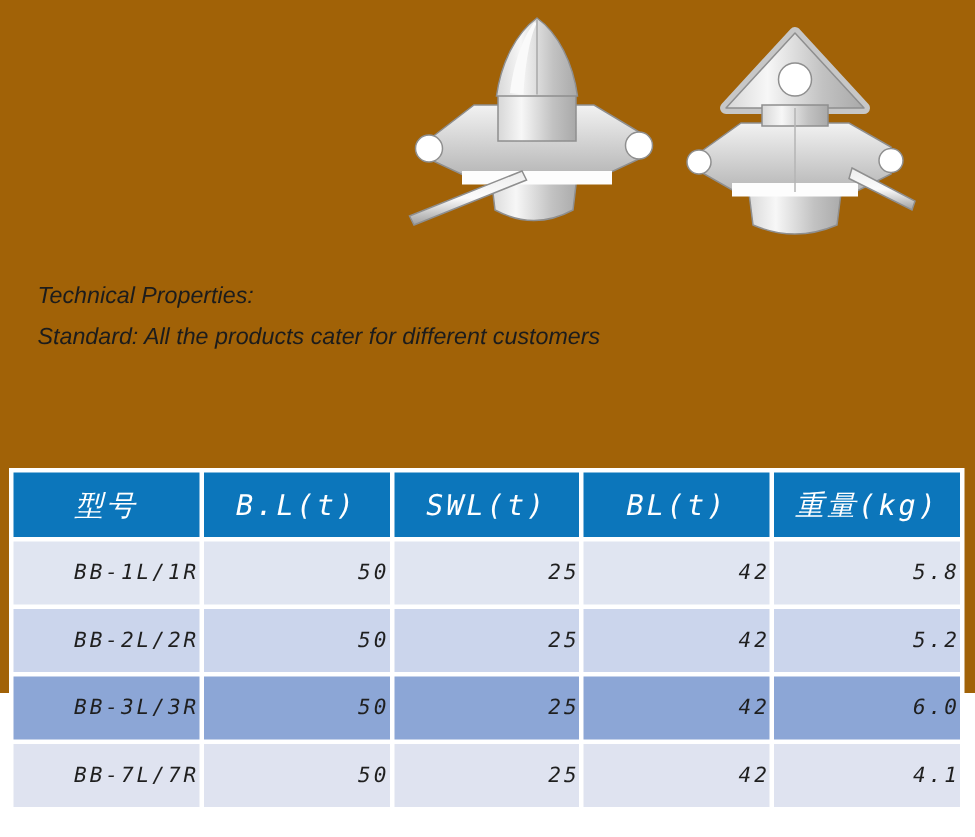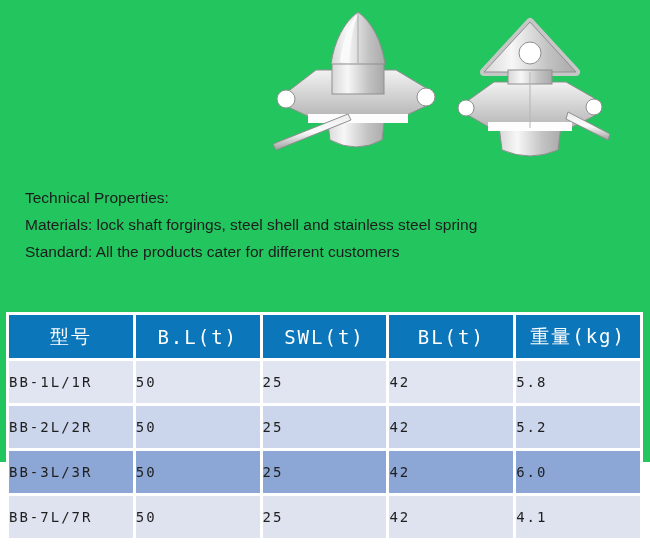--- a/index.html
+++ b/index.html
@@ -1,36 +1,36 @@
 <!DOCTYPE html>
 <html><head>
 <meta charset="utf-8">
 <style>
   * { margin:0; padding:0; box-sizing:border-box; }
   html,body { width:650px; height:558px; background:#ffffff;
               font-family:"Liberation Sans", sans-serif; overflow:hidden; }
-  .page { position:relative; width:650px; height:462px; background:#22c55e; }
+  .page { position:relative; width:650px; height:462px; background:#a16207;font-style:italic; }
 
   
   .photo { position:absolute; left:268px; top:8px; width:345px; height:160px; }
 
   
   .tech { position:absolute; left:25px; top:184px; width:600px;
           font-size:15.5px; line-height:27px; color:#1c1c1c; }
 
   
   .spec-wrap { position:absolute; left:6px; top:312px; width:637px; }
   table.spec { width:637px; border-collapse:separate; border-spacing:3px;
                background:#ffffff; table-layout:fixed; }
   table.spec th {
       background:#0c76bb; color:#ffffff; height:43px; font-weight:normal;
       font-family:"DejaVu Sans Mono","Liberation Mono",monospace;
       font-size:19px; letter-spacing:2px; text-align:center; vertical-align:middle; }
   table.spec td {
-      height:42px; text-align:left; vertical-align:middle; color:#1f1f1f;
+      height:42px; text-align:right; vertical-align:middle; color:#1f1f1f;
       font-family:"DejaVu Sans Mono","Liberation Mono",monospace;
       font-size:14px; letter-spacing:2px;margin-top:46px; }
   tr.r0 td { background:#e0e5f1; }
   tr.r1 td { background:#cbd5ec; }
   tr.r2 td { background:#8ca6d6; }
   tr.r3 td { background:#dfe3f0; }
 </style>
 </head>
 <body>
 
@@ -80,21 +80,20 @@
         <rect x="30" y="102" width="84" height="9" fill="#fdfdfd" stroke="none"></rect>
         <rect x="50" y="50" width="44" height="14" fill="url(#gm)"></rect>
         <line x1="72" y1="52" x2="72" y2="108" stroke="#b5b5b5"></line>
         <polygon points="110,92 152,114 150,120 108,99" fill="url(#gr)"></polygon>
       </g>
     </svg>
   </div>
 
   <div class="tech">
     <div>Technical Properties:</div>
-    <div>Materials: lock shaft forgings, steel shell and stainless steel spring</div>
     <div>Standard: All the products cater for different customers</div>
   </div>
 
   <div class="spec-wrap">
     <table class="spec">
       <thead>
         <tr>
           <th>型号</th>
           <th>B.L(t)</th>
           <th>SWL(t)</th>

